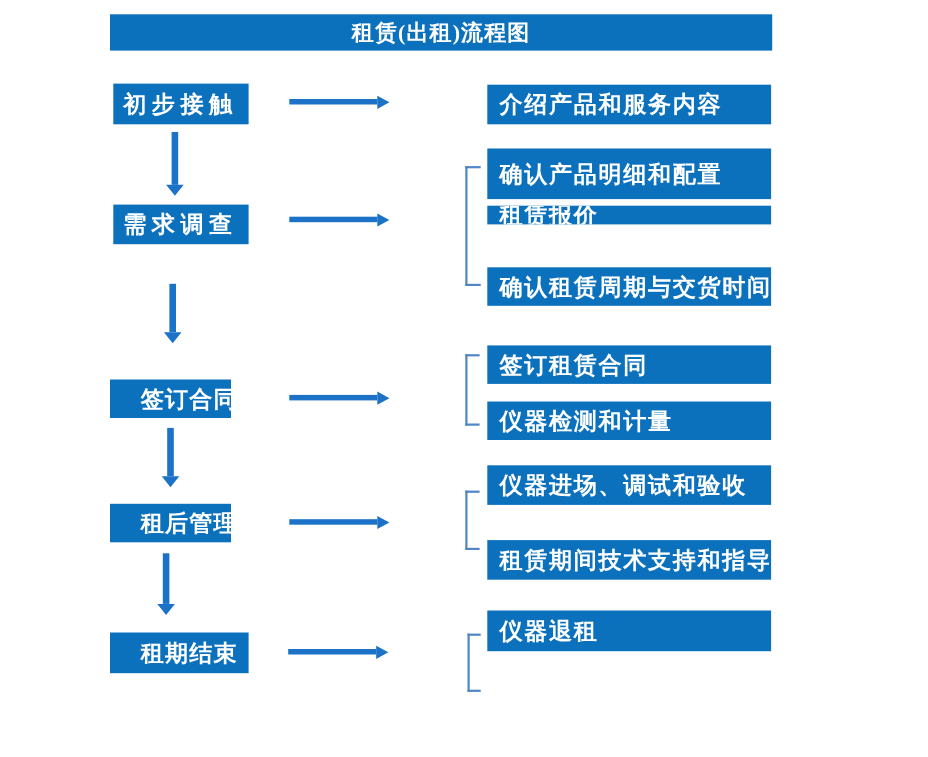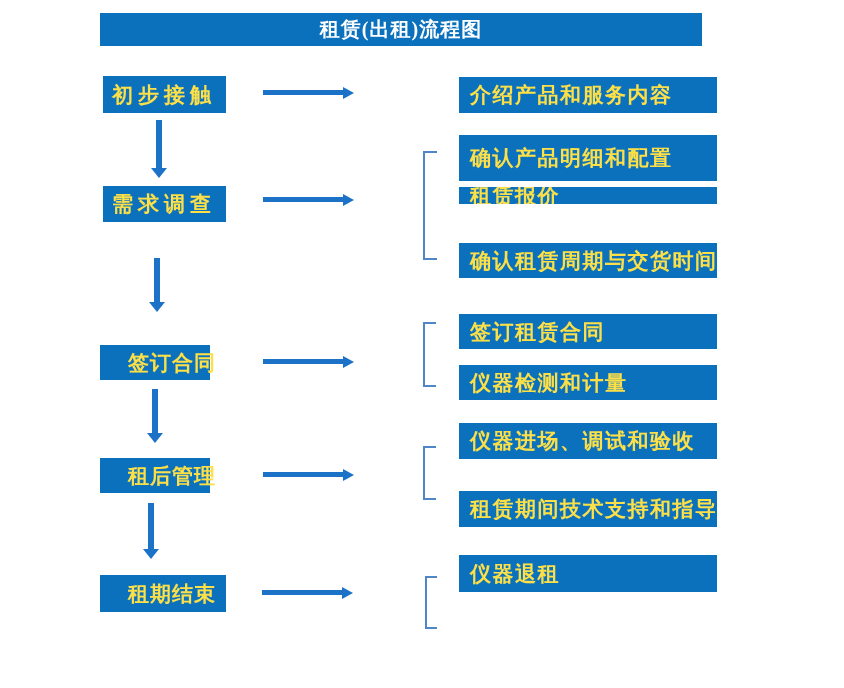--- a/index.html
+++ b/index.html
@@ -24,30 +24,30 @@
     color: #ffffff;
     display: flex;
     align-items: center;
     justify-content: center;
     font-size: 20px;
     letter-spacing: 1px;
   }
   .box {
     position: absolute;
     background: var(--box-blue, #0C71BD);
-    color: #fde047;
+    color: #ffffff;
     display: flex;
     align-items: center;
     font-size: 21px;
     box-sizing: border-box;
     white-space: nowrap;
   }
   .lbox-wide { padding-left: 9px; letter-spacing: 5px; }
   .lbox-narrow { padding-left: 28px; letter-spacing: 1px; }
-  .rbox { left: 459px; width: 258px; padding-left: 11px; letter-spacing: 1.5px; overflow: hidden; text-align: right; }
+  .rbox { left: 443px; width: 258px; padding-left: 11px; letter-spacing: 1.5px; overflow: hidden; text-align: right; }
   .harrow {
     position: absolute;
     height: 5px;
     background: var(--arrow-blue, #1B72C7);
   }
   .harrow::after {
     content: "";
     position: absolute;
     right: -11px; top: 50%;
     transform: translateY(-50%);

